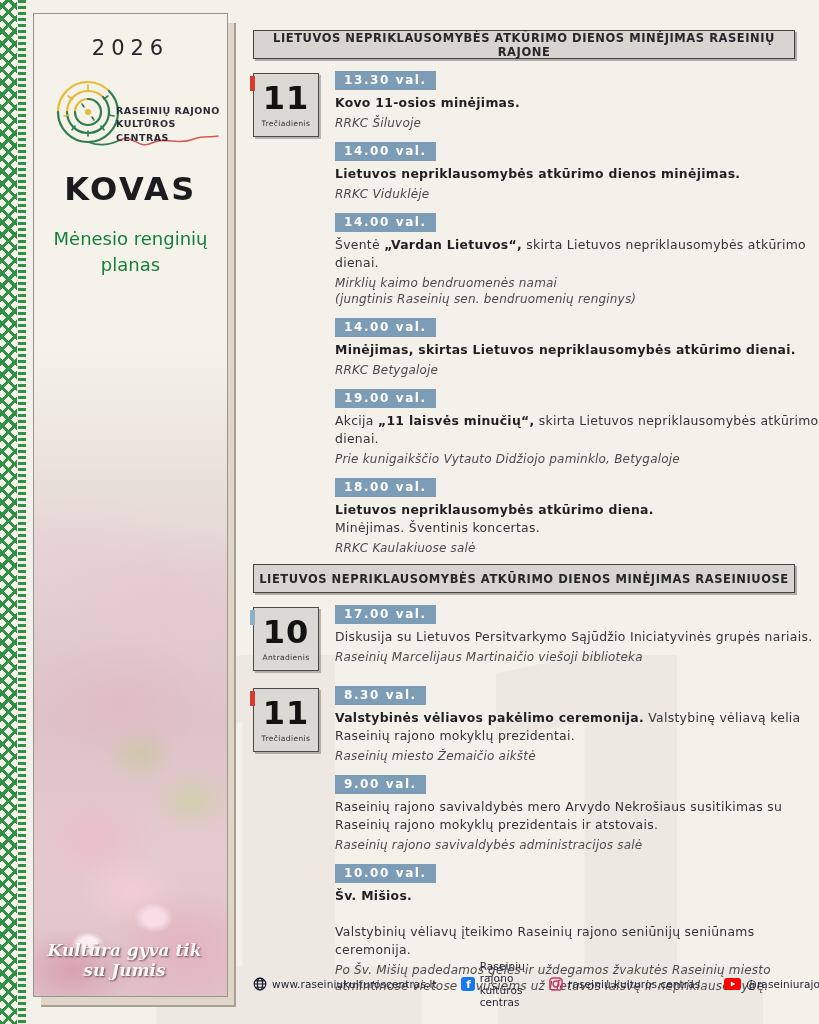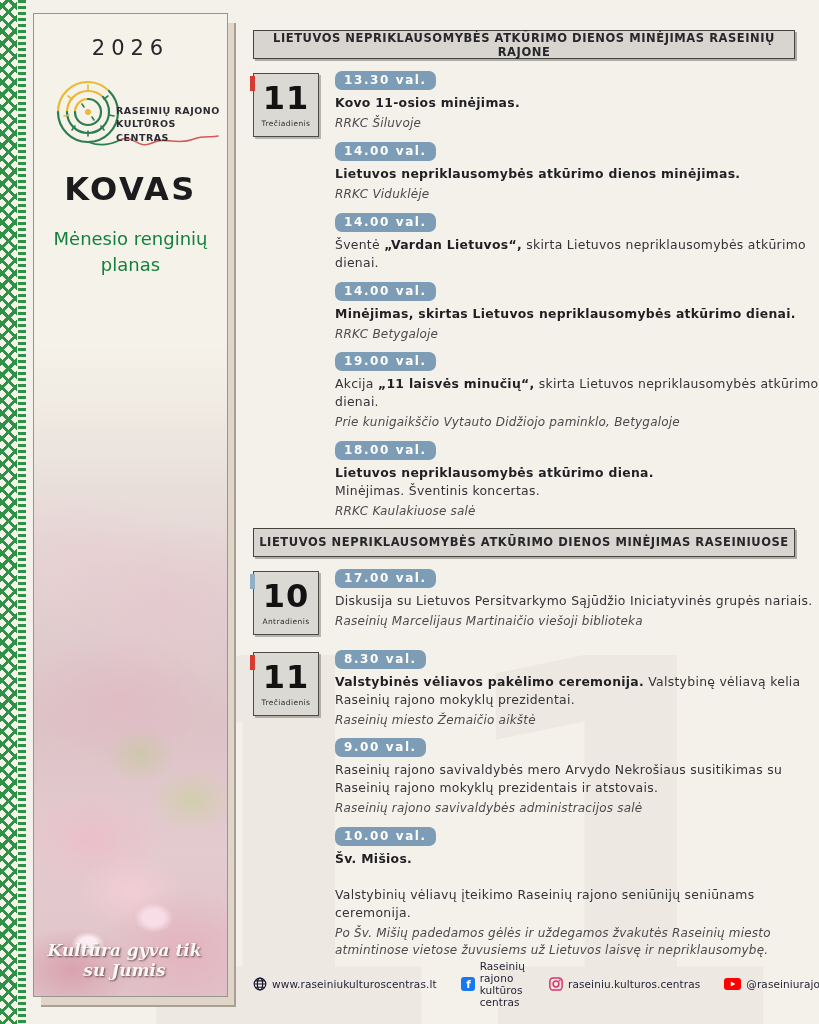--- a/index.html
+++ b/index.html
@@ -59,21 +59,21 @@
   .date-col{width:82px;flex:none;}
   .date-card{position:relative;width:64px;height:62px;margin-top:4px;background:#dbd9d4;
              border:1.5px solid #4c4c47;box-shadow:2px 2px 0 rgba(70,70,64,.35);
              display:flex;flex-direction:column;align-items:center;justify-content:center;}
   .date-tab{position:absolute;left:-4px;top:2px;width:5px;height:15px;}
   .date-num{font-size:32px;font-weight:800;line-height:1;letter-spacing:1px;color:#121212;}
   .date-wd{margin-top:5px;font-size:7.5px;letter-spacing:.4px;color:#2e2e2e;}
   .events{flex:1;min-width:0;}
   .event{margin-bottom:8px;}
   .time-badge{display:inline-block;background:#7d9cb5;color:#fff;font-weight:700;font-size:12px;
-              letter-spacing:1.6px;padding:2px 9px 3px;border-radius:7px;}
+              letter-spacing:1.6px;padding:2px 9px 3px;}
   .title{margin-top:4px;font-size:12.4px;letter-spacing:.3px;line-height:1.45;color:#333338;white-space:pre-line;}
   .title .b{font-weight:700;color:#1f1f24;}
   .loc{margin-top:3px;font-style:italic;font-size:12px;letter-spacing:.2px;line-height:1.4;
        color:#4b4b4e;white-space:pre-line;}
 
   
   .footer{position:absolute;left:253px;bottom:16px;display:flex;align-items:center;gap:24px;z-index:1;}
   .f-item{display:flex;align-items:center;gap:5px;}
   .f-item span.lbl{font-size:10.5px;color:#1e1e34;letter-spacing:.1px;}
 </style>
@@ -136,21 +136,22 @@
         <div class="date-col">
           <div class="date-card">
             <div class="date-tab" style="background: rgb(214, 58, 49);"></div>
             <div class="date-num">11</div>
             <div class="date-wd">Trečiadienis</div>
           </div>
         </div>
         <div class="events">
           <div class="event"><span class="time-badge">13.30 val.</span><div class="title"><span class="b">Kovo 11-osios minėjimas.</span></div><div class="loc">RRKC Šiluvoje</div></div>
           <div class="event"><span class="time-badge">14.00 val.</span><div class="title"><span class="b">Lietuvos nepriklausomybės atkūrimo dienos minėjimas.</span></div><div class="loc">RRKC Viduklėje</div></div>
-          <div class="event"><span class="time-badge">14.00 val.</span><div class="title"><span>Šventė </span><span class="b">„Vardan Lietuvos“,</span><span> skirta Lietuvos nepriklausomybės atkūrimo dienai.</span></div></div>
+          <div class="event"><span class="time-badge">14.00 val.</span><div class="title"><span>Šventė </span><span class="b">„Vardan Lietuvos“,</span><span> skirta Lietuvos nepriklausomybės atkūrimo dienai.</span></div><div class="loc">Mirklių kaimo bendruomenės namai
+(jungtinis Raseinių sen. bendruomenių renginys)</div></div>
           <div class="event"><span class="time-badge">14.00 val.</span><div class="title"><span class="b">Minėjimas, skirtas Lietuvos nepriklausomybės atkūrimo dienai.</span></div><div class="loc">RRKC Betygaloje</div></div>
           <div class="event"><span class="time-badge">19.00 val.</span><div class="title"><span>Akcija </span><span class="b">„11 laisvės minučių“,</span><span> skirta Lietuvos nepriklausomybės atkūrimo dienai.</span></div><div class="loc">Prie kunigaikščio Vytauto Didžiojo paminklo, Betygaloje</div></div>
           <div class="event"><span class="time-badge">18.00 val.</span><div class="title"><span class="b">Lietuvos nepriklausomybės atkūrimo diena.</span><span>
 Minėjimas. Šventinis koncertas.</span></div><div class="loc">RRKC Kaulakiuose salė</div></div>
         </div>
       </div>
       <div class="sec-header">LIETUVOS NEPRIKLAUSOMYBĖS ATKŪRIMO DIENOS MINĖJIMAS RASEINIUOSE</div>
       <div class="group">
         <div class="date-col">
           <div class="date-card">

